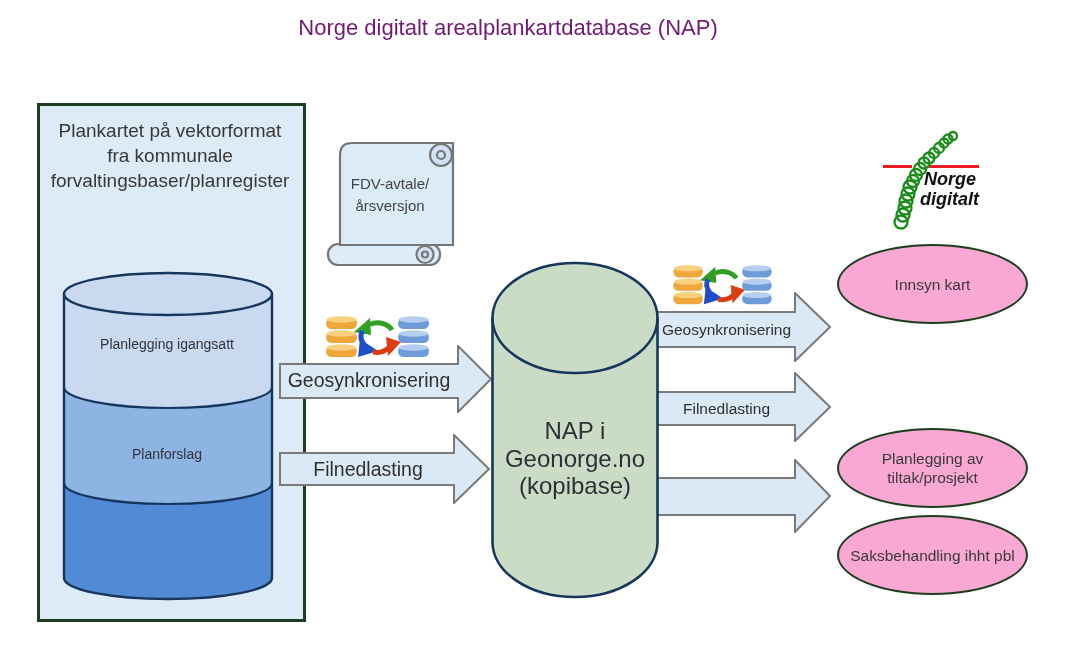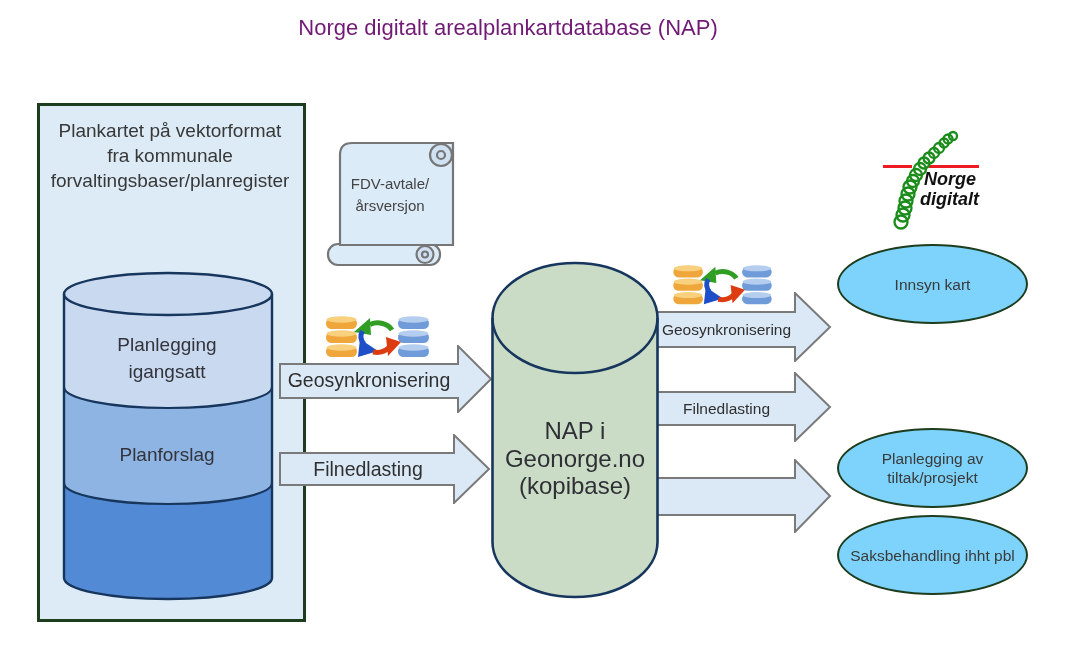--- a/index.html
+++ b/index.html
@@ -5,38 +5,38 @@
   html,body{margin:0;padding:0;background:#ffffff;}
   #canvas{position:relative;width:1073px;height:653px;background:#ffffff;overflow:hidden;
           font-family:"Liberation Sans","DejaVu Sans",sans-serif;color:#3a3a3a;}
   .abs{position:absolute;}
   .ctr{text-align:center;}
   #diagram-title{left:0;top:15px;width:1000px;font-size:22px;color:#701a75;margin-left:8px;}
   
   #left-panel{left:37px;top:103px;width:263px;height:513px;background:#dcebf6;border:3px solid #1e3c1e;}
   #left-panel-title{left:50px;top:118px;width:240px;font-size:19px;line-height:25px;color:#383838;}
   
-  .cyl-label{font-size:19px;line-height:27px;color:#33333b;}
+  .cyl-label{font-size:14px;line-height:27px;color:#33333b;}
   #seg-label-0{left:92px;top:331px;width:150px;}
   #seg-label-1{left:92px;top:441px;width:150px;}
   #seg-label-2{left:92px;top:522px;width:150px;}
   #nap-label{left:500px;top:417px;width:150px;font-size:24px;line-height:27.5px;color:#2f2f36;}
   
   #scroll-note-text{left:337px;top:173px;width:106px;font-size:15px;line-height:22px;color:#444;}
   
   .arrow-label{display:flex;align-items:center;justify-content:center;color:#2f2f2f;}
   .arrow-label.big{font-size:19.5px;}
   .arrow-label.small{font-size:15.5px;}
   #lbl-flow-l0{left:280px;top:363px;width:178px;height:35px;}
   #lbl-flow-l1{left:281px;top:453px;width:174px;height:32px;}
   #lbl-flow-r0{left:657px;top:312px;width:139px;height:35px;}
   #lbl-flow-r1{left:657px;top:392px;width:139px;height:33px;}
   #lbl-flow-r2{left:657px;top:478px;width:139px;height:37px;}
   
-  .use-ellipse{left:837px;width:187px;height:76px;background:#7dd3fc;border:2px solid #1e3c1e;
+  .use-ellipse{left:837px;width:187px;height:76px;background:#f9a8d4;border:2px solid #1e3c1e;
                border-radius:50%;display:flex;align-items:center;justify-content:center;}
   .use-ellipse .txt{font-size:15.5px;line-height:19px;text-align:center;color:#3a3a3a;width:165px;}
   #use-0{top:244px;} #use-1{top:337px;} #use-2{top:428px;} #use-3{top:515px;}
   
   #nd-logo{left:880px;top:127px;width:102px;height:103px;background:#ffffff;}
   svg{display:block;}
 </style>
 </head>
 <body>
 

